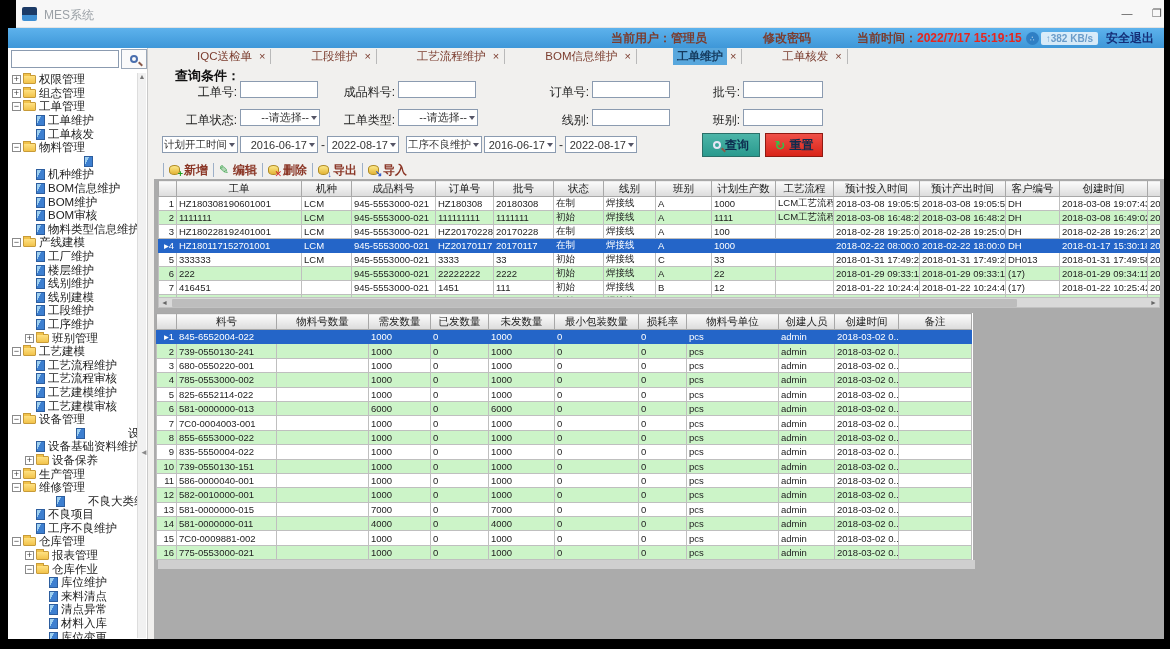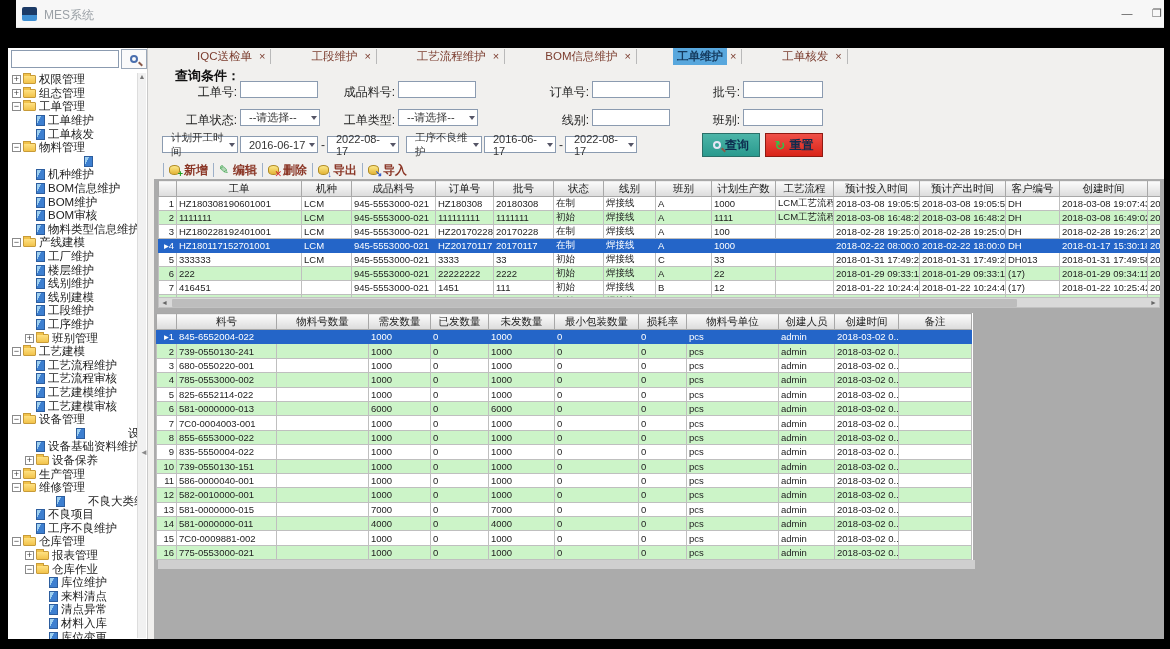--- a/index.html
+++ b/index.html
@@ -48,21 +48,21 @@
   #tab-bar { position:absolute; left:12px; top:0; height:16px; display:flex; align-items:center; }
   .tab { display:flex; align-items:center; height:15px; border-right:1px solid #b9b9b9; padding-right:2px; margin-right:3px; cursor:pointer;margin-left:33px; }
   .tab-label { font-size:11.5px; color:#7b3c2e; padding:1px 4px; }
   .tab.active .tab-label { background:#58a7dd; color:#143a5e; font-weight:bold; }
   .tab-close { color:#7b3c2e; font-size:11px; margin:0 3px; cursor:pointer; }
 
   
   #query-title { position:absolute; left:27px; top:19px; font-size:13px; font-weight:bold; color:#111; }
   .flabel { position:absolute; font-size:12px; color:#222; text-align:right; }
   .finput { position:absolute; height:17px; border:1px solid #8b9bb0; background:#fff; font-size:11px; padding:0 3px; }
-  .selbox, .datebox { position:absolute; height:17px; border:1px solid #8b9bb0; background:#fff; font-size:11px; color:#333; display:flex; align-items:center; justify-content:space-between; padding:0 2px 0 8px; cursor:pointer; }
+  .selbox, .datebox { position:absolute; height:17px; border:1px solid #8b9bb0; background:#fff; font-size:11px; color:#333; display:flex; align-items:center; justify-content:flex-end; padding:0 2px 0 0; cursor:pointer; }
   .caret { width:0; height:0; border-left:3.5px solid transparent; border-right:3.5px solid transparent; border-top:4px solid #556; margin-left:2px; flex:none; }
   .dash { position:absolute; font-size:12px; color:#333; }
   .qbtn { position:absolute; top:85px; width:58px; height:24px; display:flex; align-items:center; justify-content:center; gap:4px; border:1px solid #2a6f68; cursor:pointer; font-size:12px; font-weight:bold; color:#0c2b4e; }
   #btn-query { left:554px; background:linear-gradient(#4cb5a8,#2a9a8e); }
   #btn-reset { left:617px; background:linear-gradient(#ef5048,#d92418); border-color:#8f1a12; }
   .reset-ico { color:#35c24a; font-size:13px; font-weight:bold; line-height:13px; }
 
   
   #grid-toolbar { position:absolute; left:10px; top:113px; height:18px; display:flex; align-items:center; }
   .tsep { width:1px; height:14px; background:#9db0c8; margin:0 5px; }
@@ -100,20 +100,32 @@
 <div id="stage">
 
   <div id="titlebar">
     <span id="logo"></span>
     <span id="win-title">MES系统</span>
     <span class="winbtn" style="left:1100px">—</span>
     <span class="winbtn" style="left:1130px">❐</span>
     <span class="winbtn" style="left:1152px">✕</span>
   </div>
 
+  <div id="bluebar">
+    <span class="bb maroon">当前用户：</span>
+    <span class="bb maroon">管理员</span>
+    <span class="bb maroon" id="chg-pwd">修改密码</span>
+    <span class="bb maroon">当前时间：</span>
+    <span class="bb timeval">2022/7/17 15:19:15</span>
+    <span id="net-widget">
+      <span id="net-icon">∴</span>
+      <span id="net-pill">↑382 KB/s</span>
+    </span>
+    <span class="bb" id="logout">安全退出</span>
+  </div>
 
   <div id="sidebar">
     <input id="side-search" style="">
     <span id="side-search-btn">
       <span class="mag"></span>
     </span>
     <div id="nav-tree">
         <div class="tnode" style="padding-left: 2px;">
           <span class="ttoggle">+</span>
           <span class="i-folder"></span>

